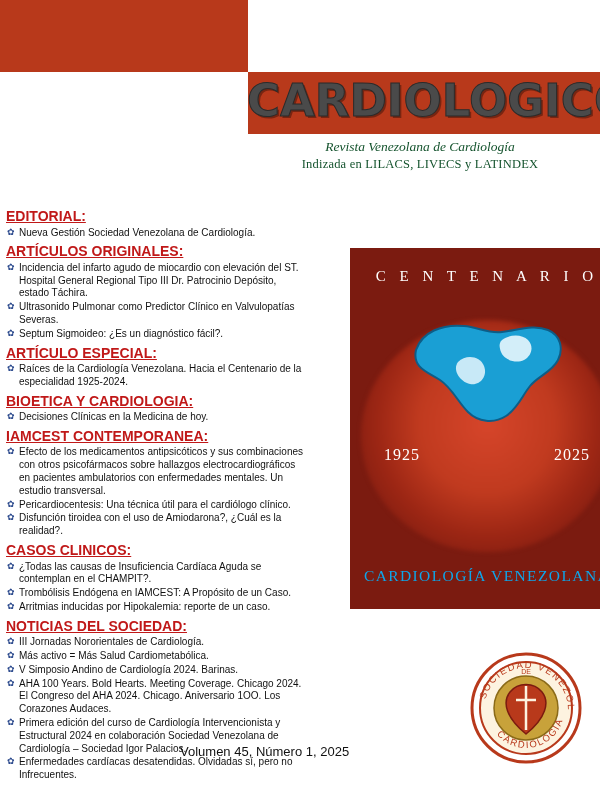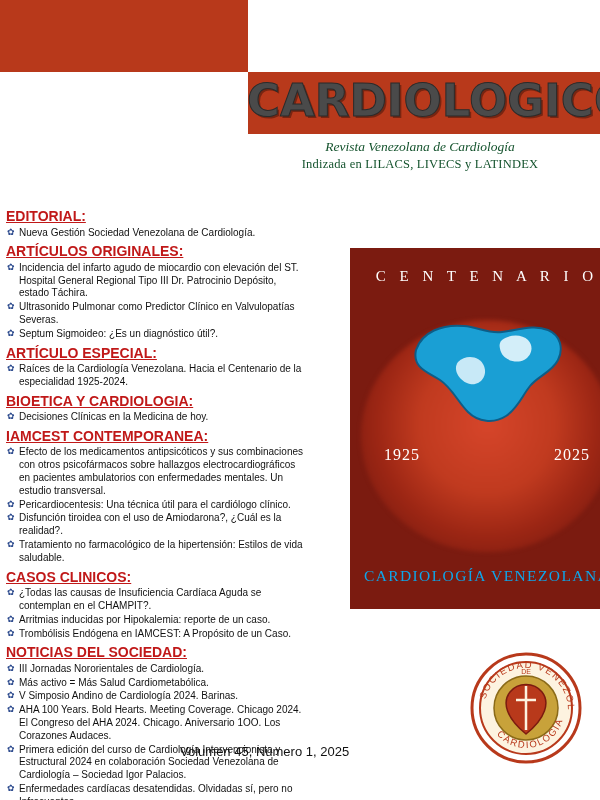--- a/index.html
+++ b/index.html
@@ -215,34 +215,33 @@
 </div>
 
 <div class="content">
 
   <div class="toc" id="toc">
       <div class="section-head">EDITORIAL:</div>
       <div class="item">Nueva Gestión Sociedad Venezolana de Cardiología.</div>
       <div class="section-head">ARTÍCULOS ORIGINALES:</div>
       <div class="item">Incidencia del infarto agudo de miocardio con elevación del ST. Hospital General Regional Tipo III Dr. Patrocinio Depósito, estado Táchira.</div>
       <div class="item">Ultrasonido Pulmonar como Predictor Clínico en Valvulopatías Severas.</div>
-      <div class="item">Septum Sigmoideo: ¿Es un diagnóstico útil?.</div>
+      <div class="item">Septum Sigmoideo: ¿Es un diagnóstico fácil?.</div>
       <div class="section-head">ARTÍCULO ESPECIAL:</div>
       <div class="item">Raíces de la Cardiología Venezolana.  Hacia el Centenario de la especialidad 1925-2024.</div>
       <div class="section-head">BIOETICA Y CARDIOLOGIA:</div>
       <div class="item">Decisiones Clínicas en la Medicina de hoy.</div>
       <div class="section-head">IAMCEST CONTEMPORANEA:</div>
       <div class="item">Efecto de los medicamentos antipsicóticos y sus combinaciones con otros psicofármacos sobre hallazgos electrocardiográficos en pacientes ambulatorios con enfermedades mentales. Un estudio transversal.</div>
       <div class="item">Pericardiocentesis: Una técnica útil para el cardiólogo clínico.</div>
       <div class="item">Disfunción tiroidea con el uso de Amiodarona?, ¿Cuál es la realidad?.</div>
-      <div class="item">Tratamiento no farmacológico de la hipertensión: Estilos de vida saludable.</div>
       <div class="section-head">CASOS CLINICOS:</div>
       <div class="item">¿Todas las causas de Insuficiencia Cardíaca Aguda se contemplan en el CHAMPIT?.</div>
+      <div class="item">Trombólisis Endógena en IAMCEST: A Propósito de un Caso.</div>
       <div class="item">Arritmias inducidas por Hipokalemia: reporte de un caso.</div>
-      <div class="item">Trombólisis Endógena en IAMCEST: A Propósito de un Caso.</div>
       <div class="section-head">NOTICIAS DEL SOCIEDAD:</div>
       <div class="item">III Jornadas Nororientales de Cardiología.</div>
       <div class="item">Más activo = Más Salud Cardiometabólica.</div>
       <div class="item">V Simposio Andino de Cardiología 2024. Barinas.</div>
       <div class="item">AHA 100 Years. Bold Hearts. Meeting Coverage. Chicago 2024.  El Congreso del AHA 2024. Chicago. Aniversario 1OO. Los Corazones Audaces.</div>
       <div class="item">Primera edición del curso de Cardiología Intervencionista y Estructural 2024 en colaboración Sociedad Venezolana de Cardiología – Sociedad Igor Palacios.</div>
       <div class="item">Enfermedades cardíacas desatendidas. Olvidadas sí, pero no Infrecuentes.</div>
     </div>
 
   <div class="cover-art">

